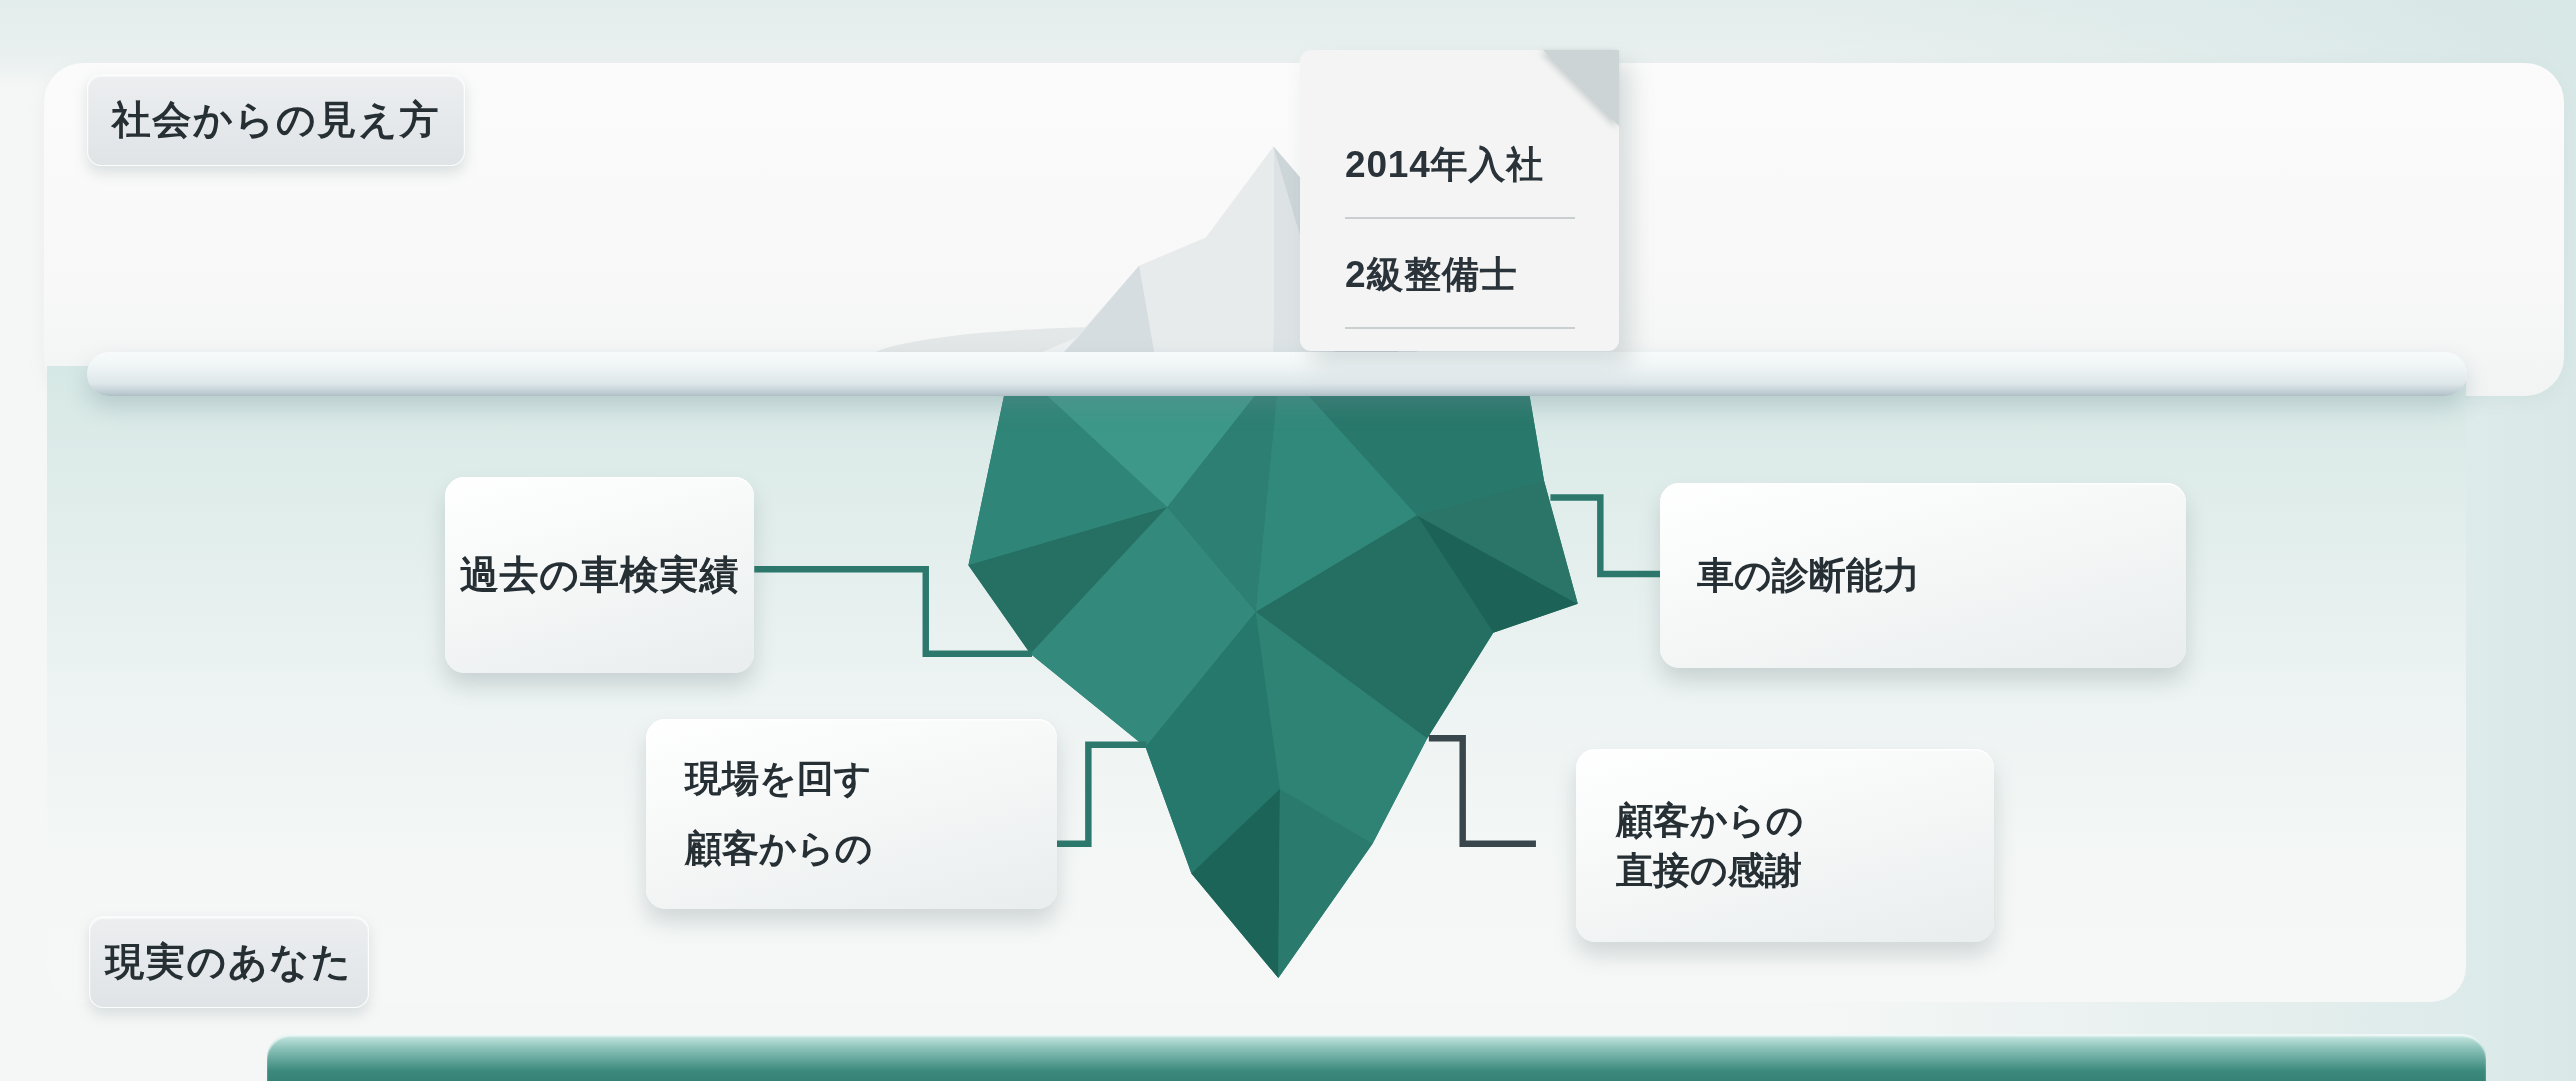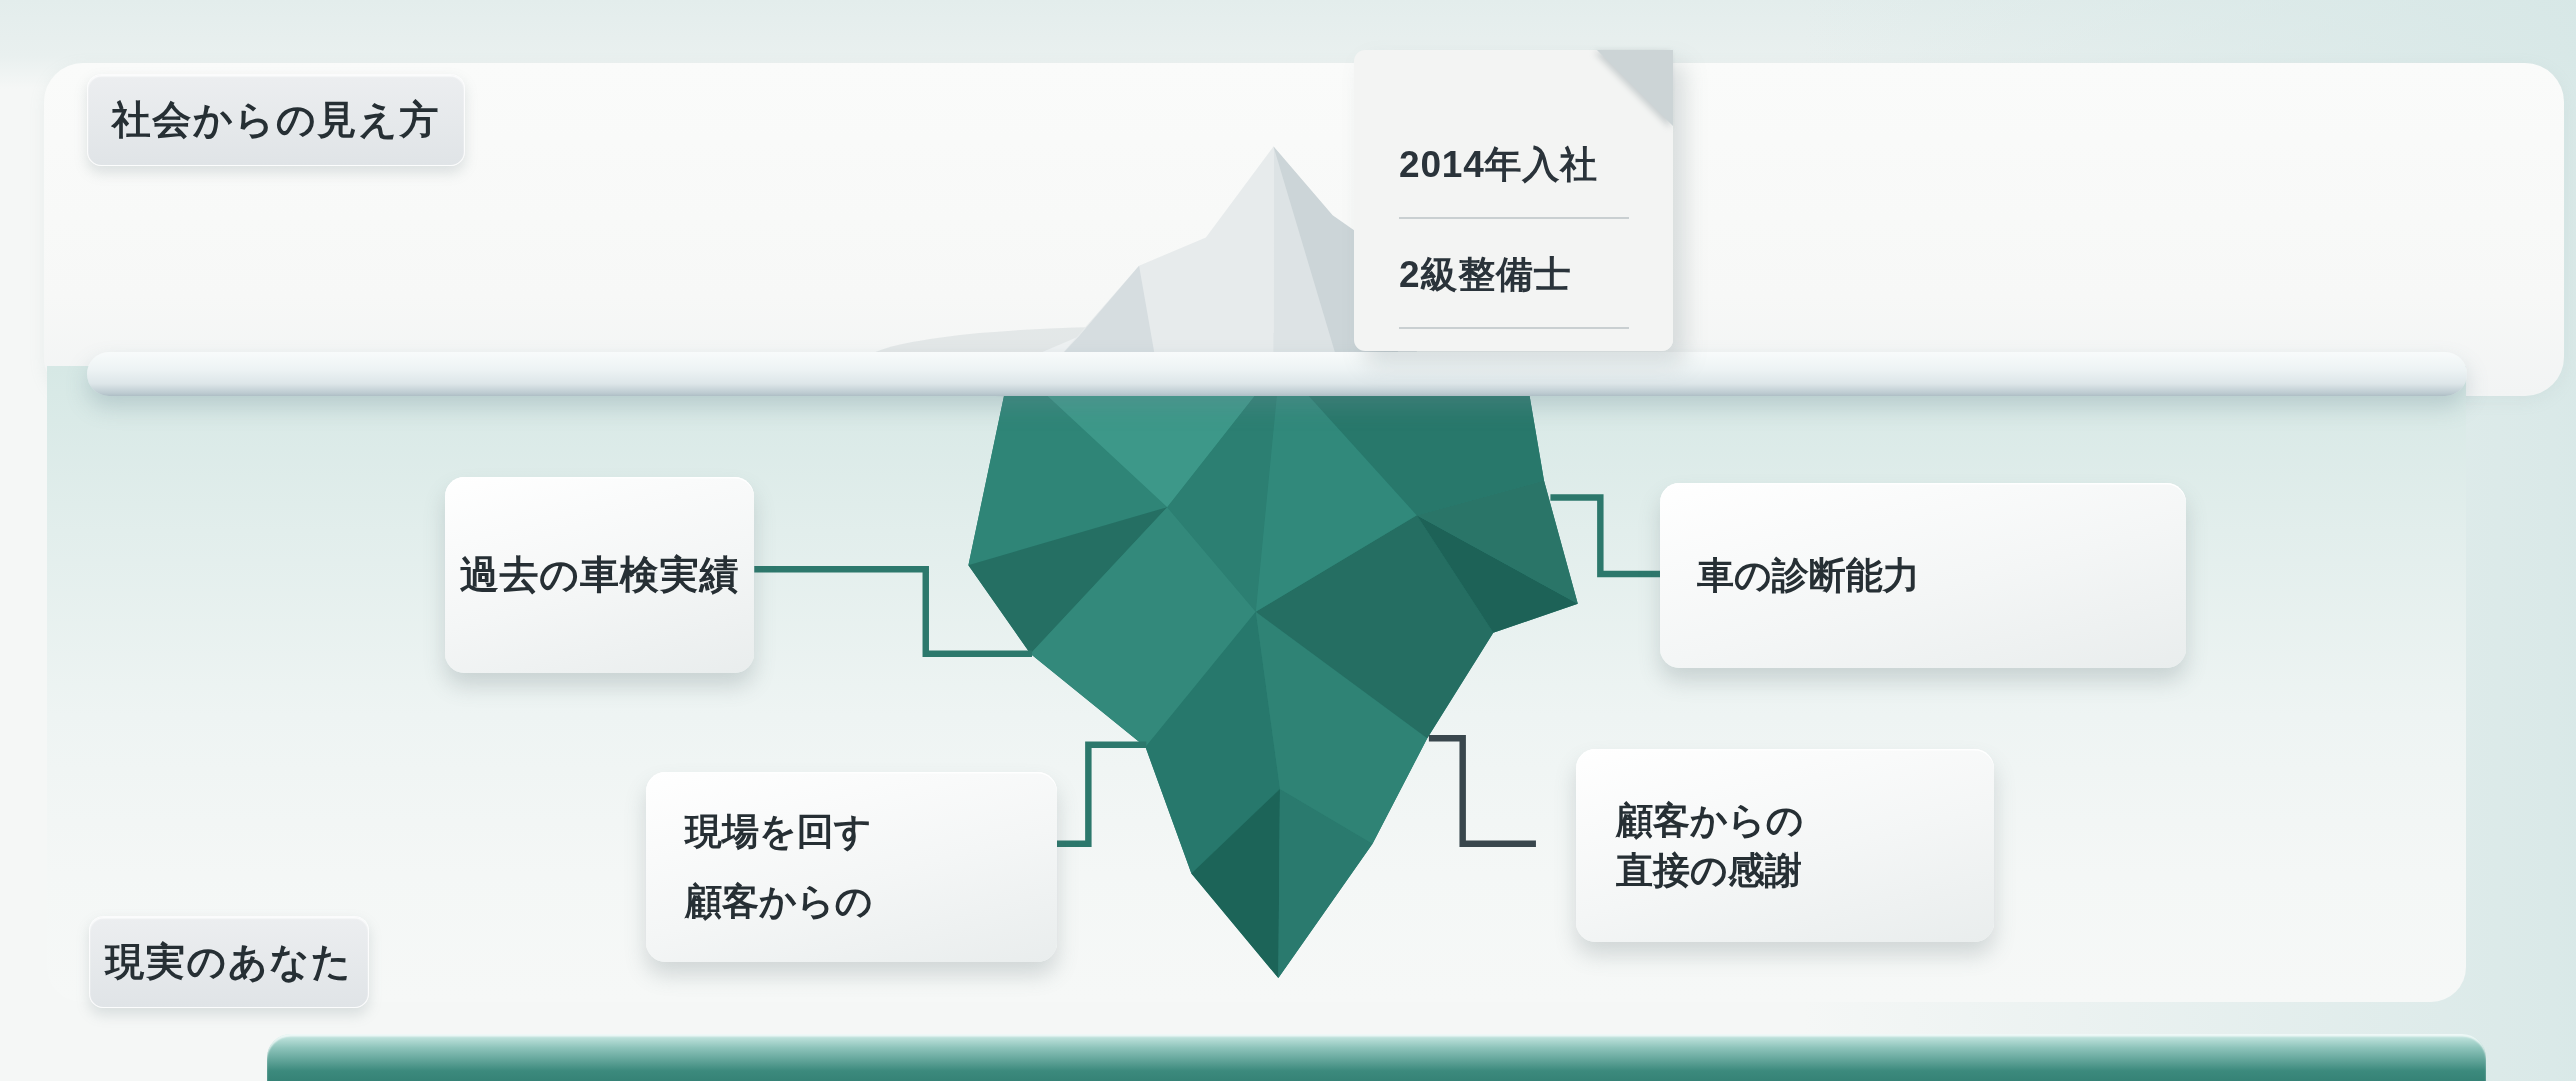--- a/index.html
+++ b/index.html
@@ -54,26 +54,26 @@
     background:linear-gradient(165deg,#ffffff 0%,#f4f6f6 55%,#e9eded 100%);
     border-radius:19.3px;
     box-shadow:0 13px 21px rgba(80,100,105,.22), inset 0 1.6px 0 rgba(255,255,255,.95);
     display:flex;flex-direction:column;justify-content:center;
     font-weight:bold;color:#262f34;
     z-index:5;
   }
   .callout .line{display:block;line-height:1.35;}
   .c-past{left:445px;top:477px;width:309px;height:196px;align-items:center;font-size:39px;letter-spacing:0.8px;}
   .c-hybrid{left:1660px;top:483px;width:489px;height:185px;padding-left:37px;font-size:37px;}
-  .c-shift{left:646px;top:772px;width:372px;height:190px;padding-left:39px;font-size:37px;gap:20px;}
+  .c-shift{left:646px;top:719px;width:372px;height:190px;padding-left:39px;font-size:37px;gap:20px;}
   .c-gratitude{left:1534px;top:749px;width:378px;height:193px;padding-left:40px;font-size:37px;margin-left:42px;}
 
   
   .note-card{
-    left:1354px;top:50px;width:319px;height:301px;
+    left:1300px;top:50px;width:319px;height:301px;
     background:
       linear-gradient(225deg, transparent 53px, #f3f4f3 53px),
       linear-gradient(180deg,#f6f7f6 0%,#eff1f0 100%);
     border-radius:11.3px;
     box-shadow:11.3px 13px 22.5px rgba(120,135,140,.25);
     z-index:6;
     text-align:right;
   }
   .note-fold{
     position:absolute;right:0;top:0;width:0;height:0;

